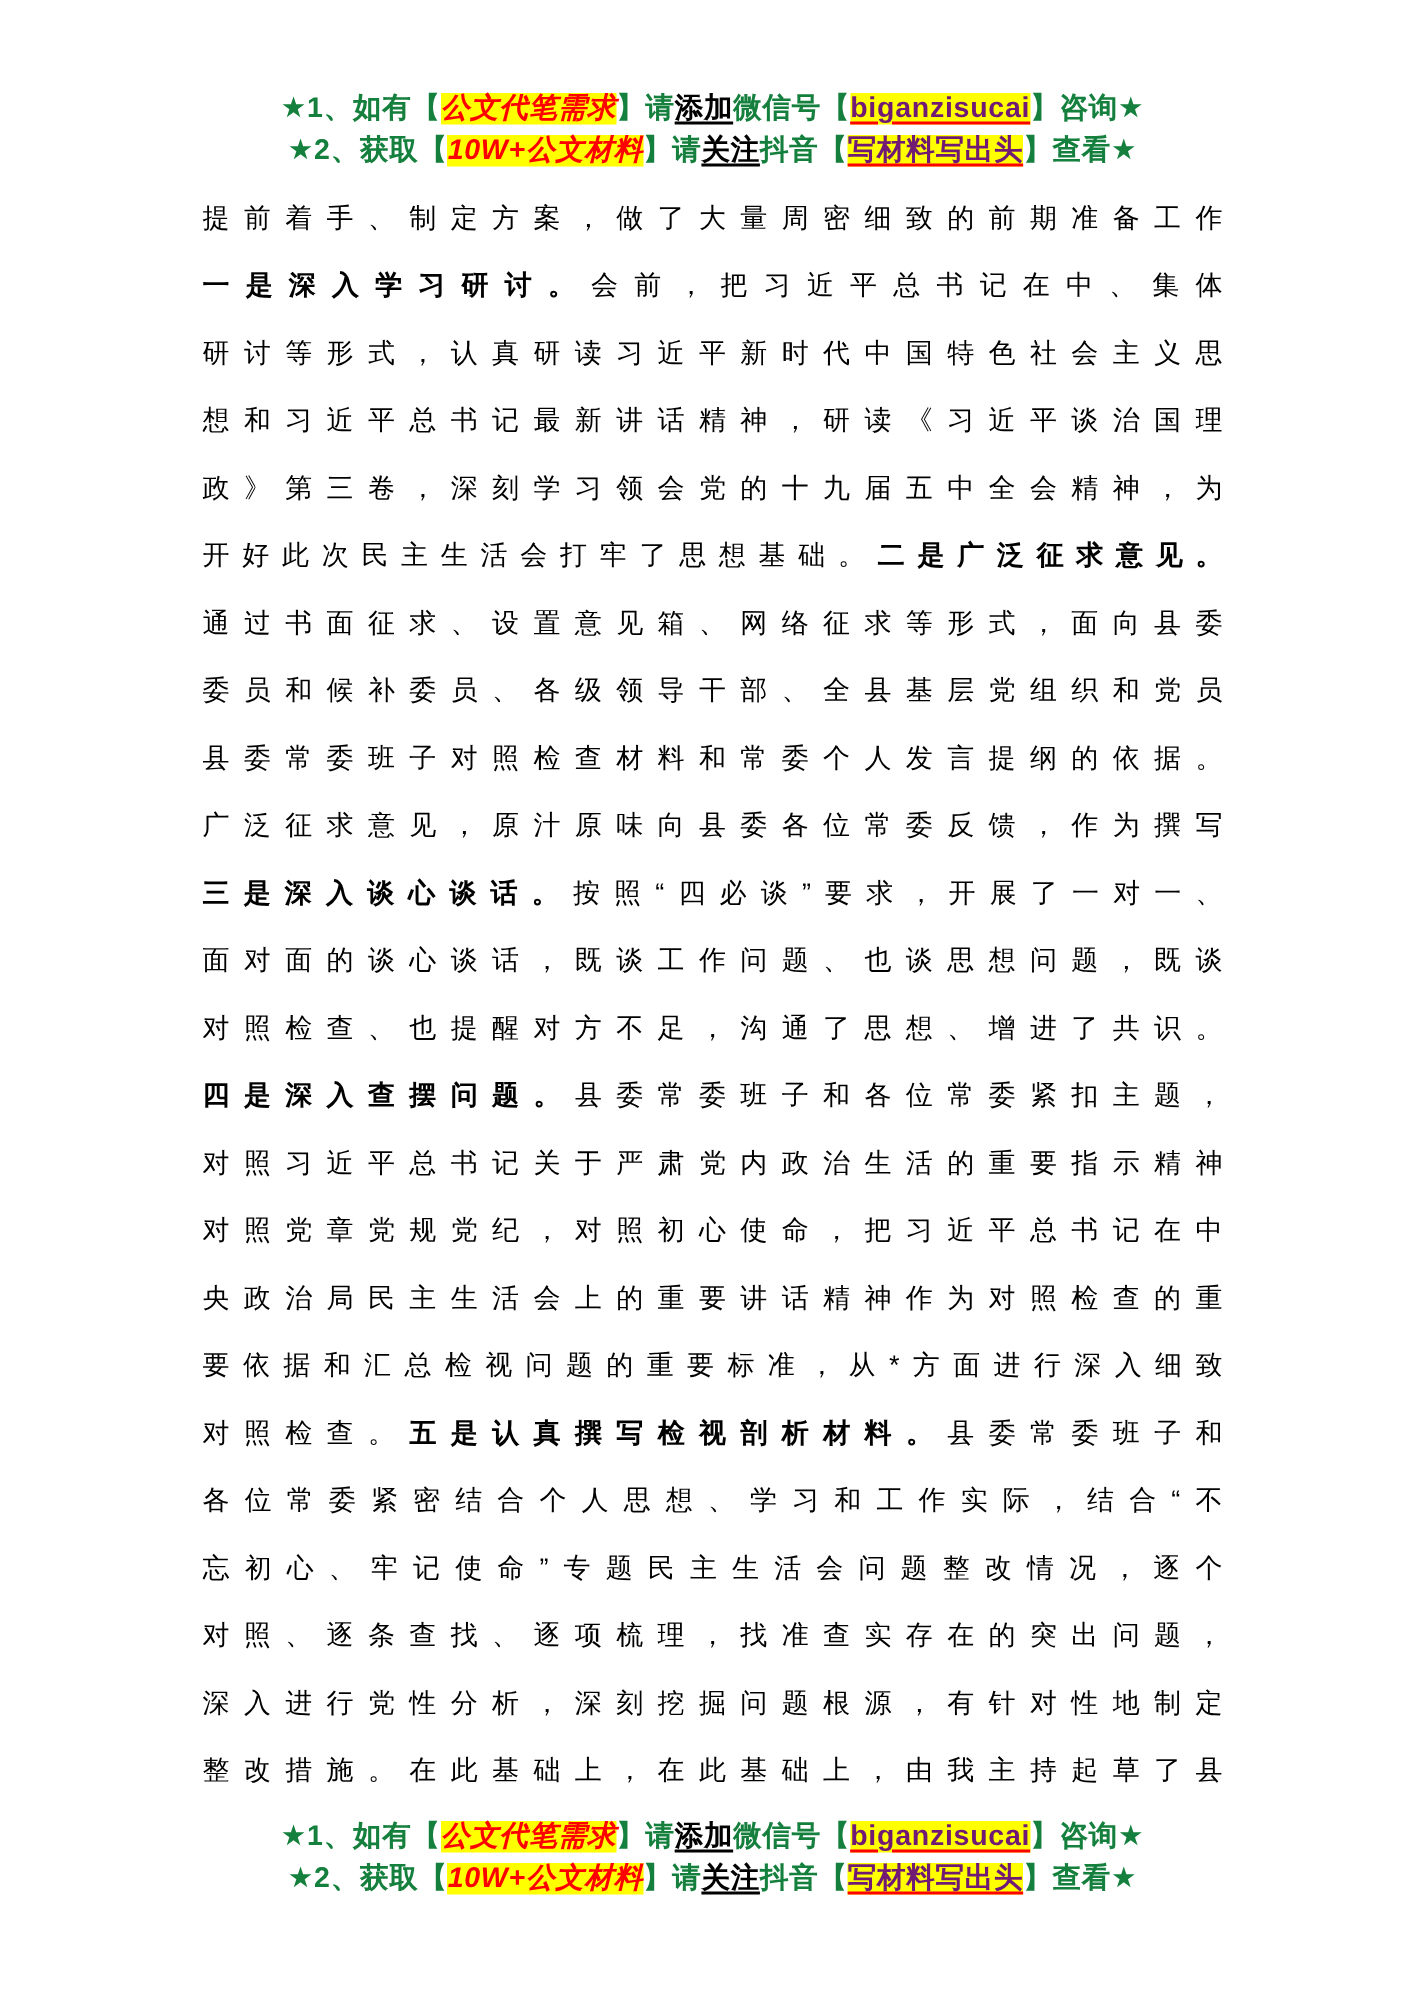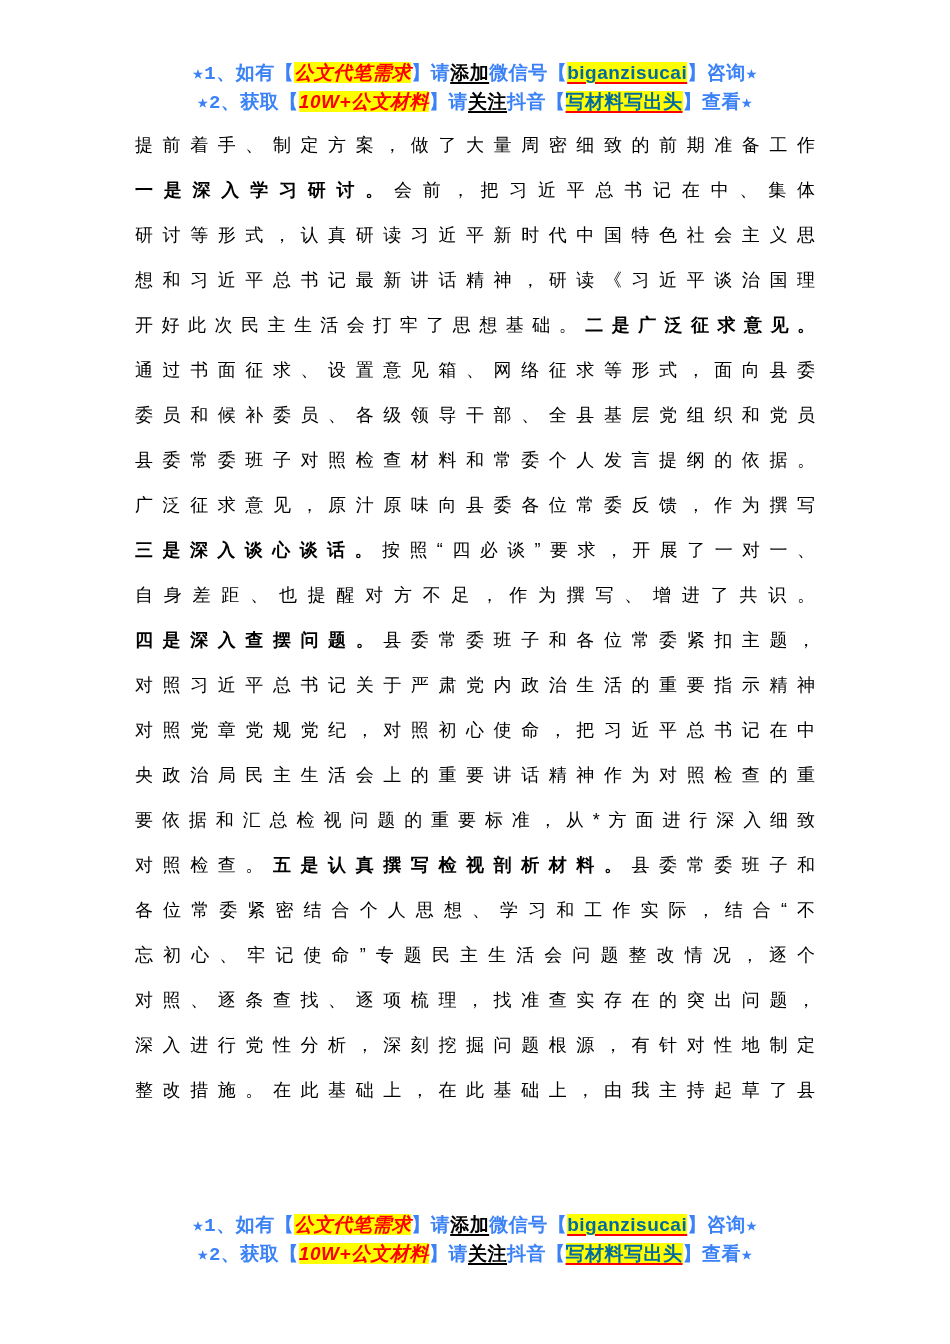--- a/index.html
+++ b/index.html
@@ -18,34 +18,34 @@
     left: 0;
     width: 950px;
     text-align: center;
     font-weight: 700;
     font-size: 19px;
     line-height: 28px;
     letter-spacing: 0.5px;
   }
   .promo-top    { top: 59px; }
   .promo-bottom { top: 1211px; }
-  .seg-plain { color: #3b82f6; font-family: Liberation Mono, monospace; }
+  .seg-plain { color: #15803d; }
   .seg-highlight {
     color: #ff0000;
     background: #ffff00;
     font-style: italic;
   }
   .seg-underline {
     color: #000000;
     text-decoration: underline;
     text-decoration-thickness: 2px;
     text-underline-offset: 3px;
   }
   .seg-highlight-underline {
-    color: #0369a1;
+    color: #701a75;
     background: #ffff00;
     text-decoration: underline;
     text-decoration-color: #ff0000;
     text-decoration-thickness: 2px;
     text-underline-offset: 3px;
   }
   
   .body-text {
     position: absolute;
     top: 123px;
@@ -69,27 +69,29 @@
 <div class="page">
   <div class="promo promo-top">
       <div class="promo-line"><span class="seg-plain">★1、如有【</span><span class="seg-highlight">公文代笔需求</span><span class="seg-plain">】请</span><span class="seg-underline">添加</span><span class="seg-plain">微信号【</span><span class="seg-highlight-underline">biganzisucai</span><span class="seg-plain">】咨询★</span></div>
       <div class="promo-line"><span class="seg-plain">★2、获取【</span><span class="seg-highlight">10W+公文材料</span><span class="seg-plain">】请</span><span class="seg-underline">关注</span><span class="seg-plain">抖音【</span><span class="seg-highlight-underline">写材料写出头</span><span class="seg-plain">】查看★</span></div>
     </div>
   <div class="body-text">
       <div class="body-line"><span>提前着手、制定方案，做了大量周密细致的前期准备工作</span></div>
       <div class="body-line"><span class="b">一是深入学习研讨。</span><span>会前，把习近平总书记在中、集体</span></div>
       <div class="body-line"><span>研讨等形式，认真研读习近平新时代中国特色社会主义思</span></div>
       <div class="body-line"><span>想和习近平总书记最新讲话精神，研读《习近平谈治国理</span></div>
+      <div class="body-line"><span>政》第三卷，深刻学习领会党的十九届五中全会精神，为</span></div>
       <div class="body-line"><span>开好此次民主生活会打牢了思想基础。</span><span class="b">二是广泛征求意见。</span></div>
       <div class="body-line"><span>通过书面征求、设置意见箱、网络征求等形式，面向县委</span></div>
       <div class="body-line"><span>委员和候补委员、各级领导干部、全县基层党组织和党员</span></div>
       <div class="body-line"><span>县委常委班子对照检查材料和常委个人发言提纲的依据。</span></div>
       <div class="body-line"><span>广泛征求意见，原汁原味向县委各位常委反馈，作为撰写</span></div>
       <div class="body-line"><span class="b">三是深入谈心谈话。</span><span>按照“四必谈”要求，开展了一对一、</span></div>
-      <div class="body-line"><span>自身差距、也提醒对方不足，作为撰写、增进了共识。</span></div>
+      <div class="body-line"><span>面对面的谈心谈话，既谈工作问题、也谈思想问题，既谈</span></div>
+      <div class="body-line"><span>对照检查、也提醒对方不足，沟通了思想、增进了共识。</span></div>
       <div class="body-line"><span class="b">四是深入查摆问题。</span><span>县委常委班子和各位常委紧扣主题，</span></div>
       <div class="body-line"><span>对照习近平总书记关于严肃党内政治生活的重要指示精神</span></div>
       <div class="body-line"><span>对照党章党规党纪，对照初心使命，把习近平总书记在中</span></div>
       <div class="body-line"><span>央政治局民主生活会上的重要讲话精神作为对照检查的重</span></div>
       <div class="body-line"><span>要依据和汇总检视问题的重要标准，从*方面进行深入细致</span></div>
       <div class="body-line"><span>对照检查。</span><span class="b">五是认真撰写检视剖析材料。</span><span>县委常委班子和</span></div>
       <div class="body-line"><span>各位常委紧密结合个人思想、学习和工作实际，结合“不</span></div>
       <div class="body-line"><span>忘初心、牢记使命”专题民主生活会问题整改情况，逐个</span></div>
       <div class="body-line"><span>对照、逐条查找、逐项梳理，找准查实存在的突出问题，</span></div>
       <div class="body-line"><span>深入进行党性分析，深刻挖掘问题根源，有针对性地制定</span></div>

